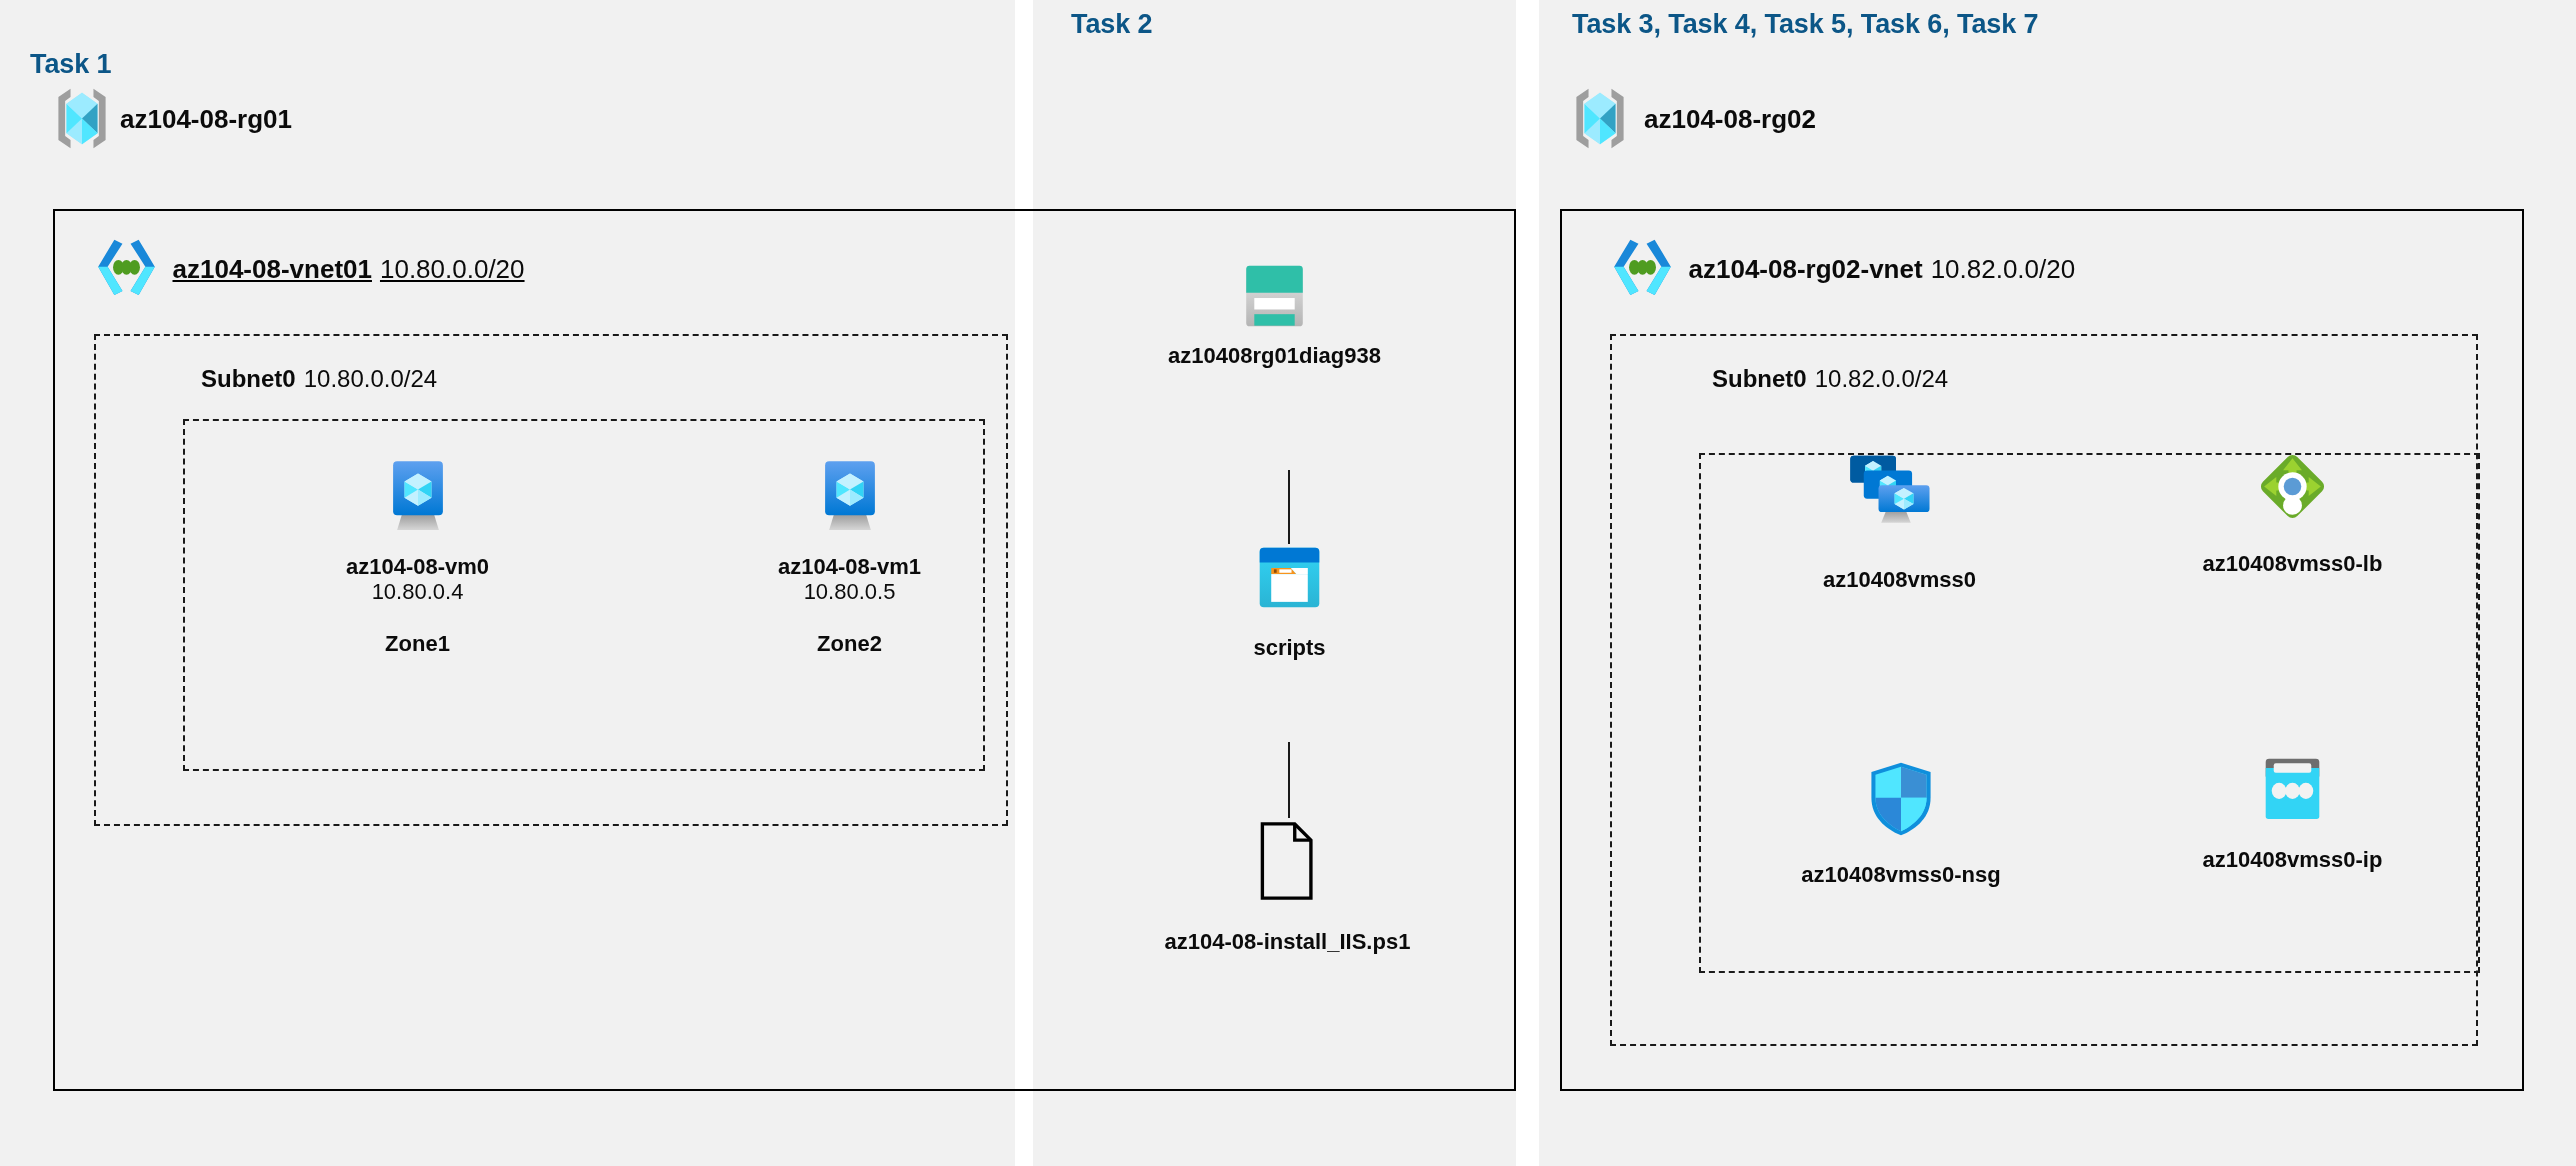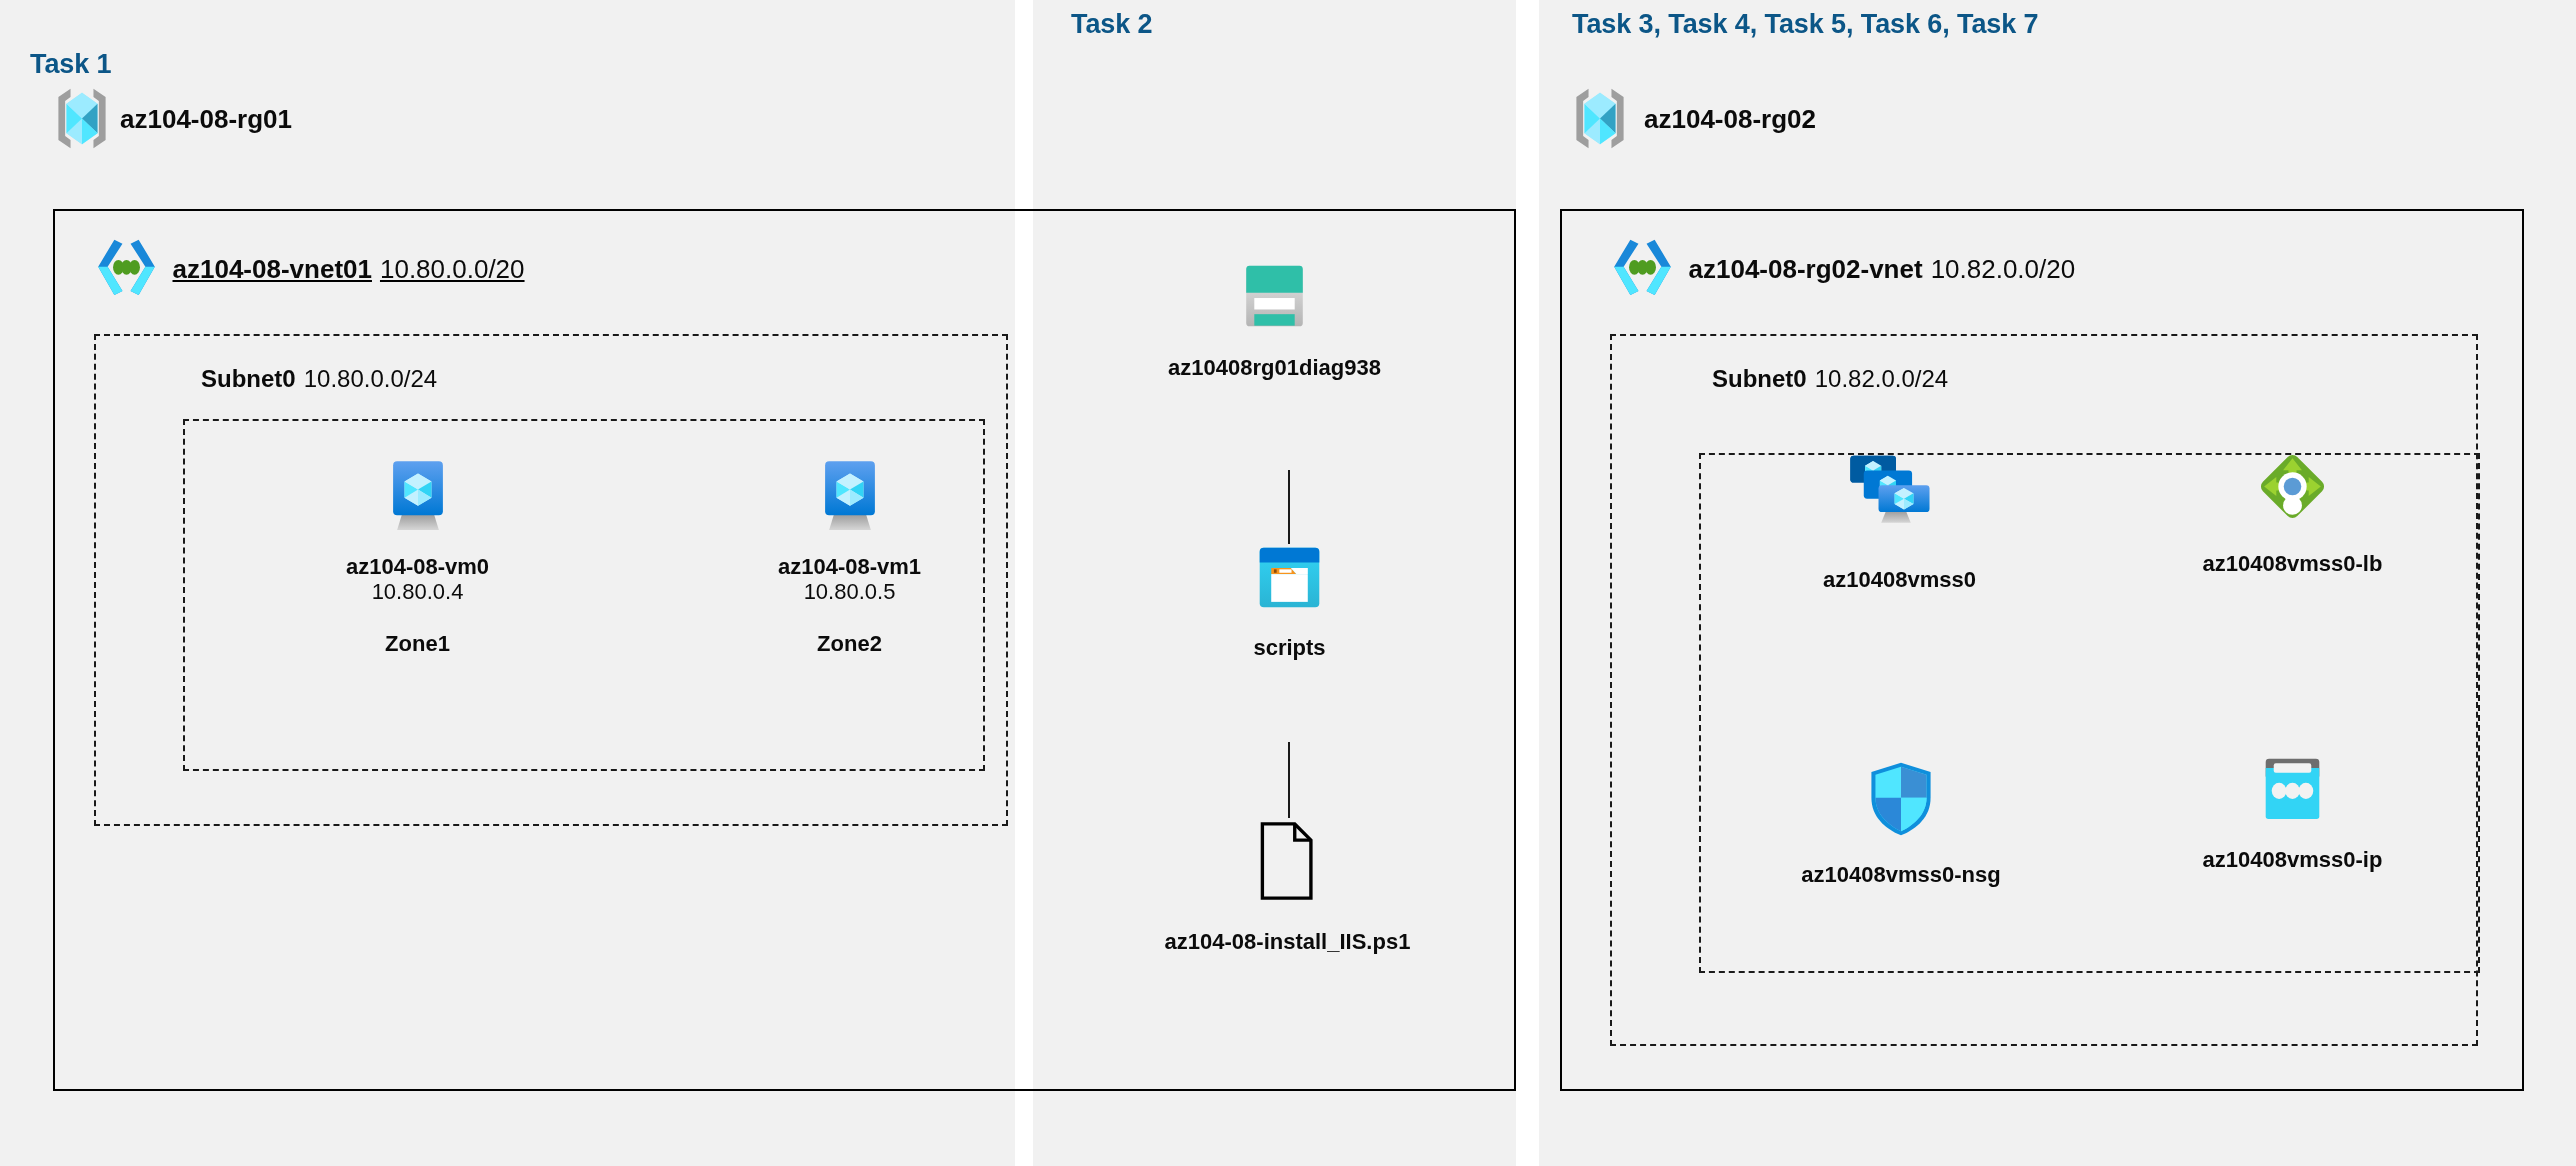--- a/index.html
+++ b/index.html
@@ -183,21 +183,21 @@
             <stop offset="1" stop-color="#b4b4b4"></stop>
         </linearGradient>
       </defs>
       <rect x="6" y="4" width="84" height="90" rx="5" fill="url(#stBody)"></rect>
       <path d="M6 9 a5 5 0 0 1 5-5 h74 a5 5 0 0 1 5 5 v35 h-84 Z" fill="#2fbfa8"></path>
       <rect x="18" y="52" width="60" height="17" fill="#ffffff"></rect>
       <rect x="18" y="76" width="60" height="17" fill="#2fbfa8"></rect>
       <rect x="18" y="100" width="60" height="17" fill="#1e8275"></rect>
     </svg>
   </span>
-  <div class="lbl" style="margin-top:24px;">az10408rg01diag938</div>
+  <div class="lbl" style="margin-top:12px;">az10408rg01diag938</div>
 </div>
 
 <div class="connector" style="left:1288px;top:470px;height:74px;"></div>
 
 <div class="node" style="left:1158px;top:545px;width:263px;">
   <span class="glyph">
     <svg width="65" height="65" viewBox="0 0 96 96">
       <defs>
         <linearGradient id="blobBody" x1="0" y1="0" x2="0" y2="1">
           <stop offset="0" stop-color="#32d4f5"></stop>

